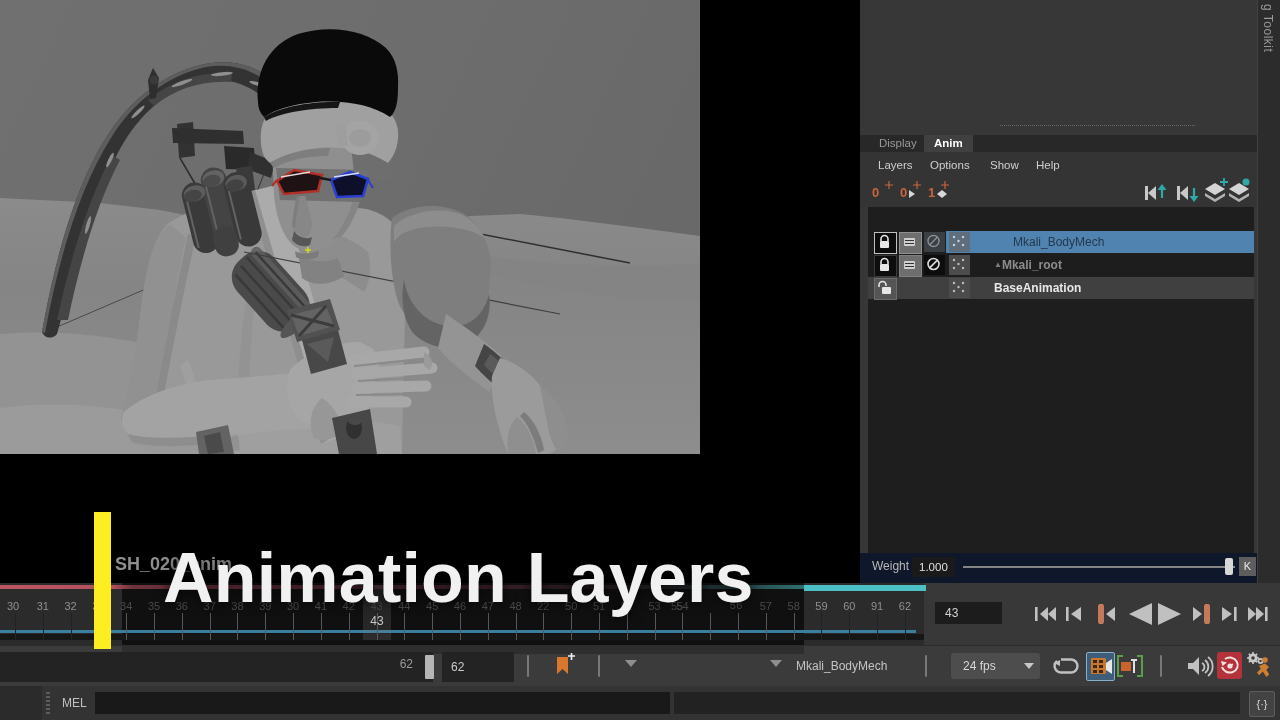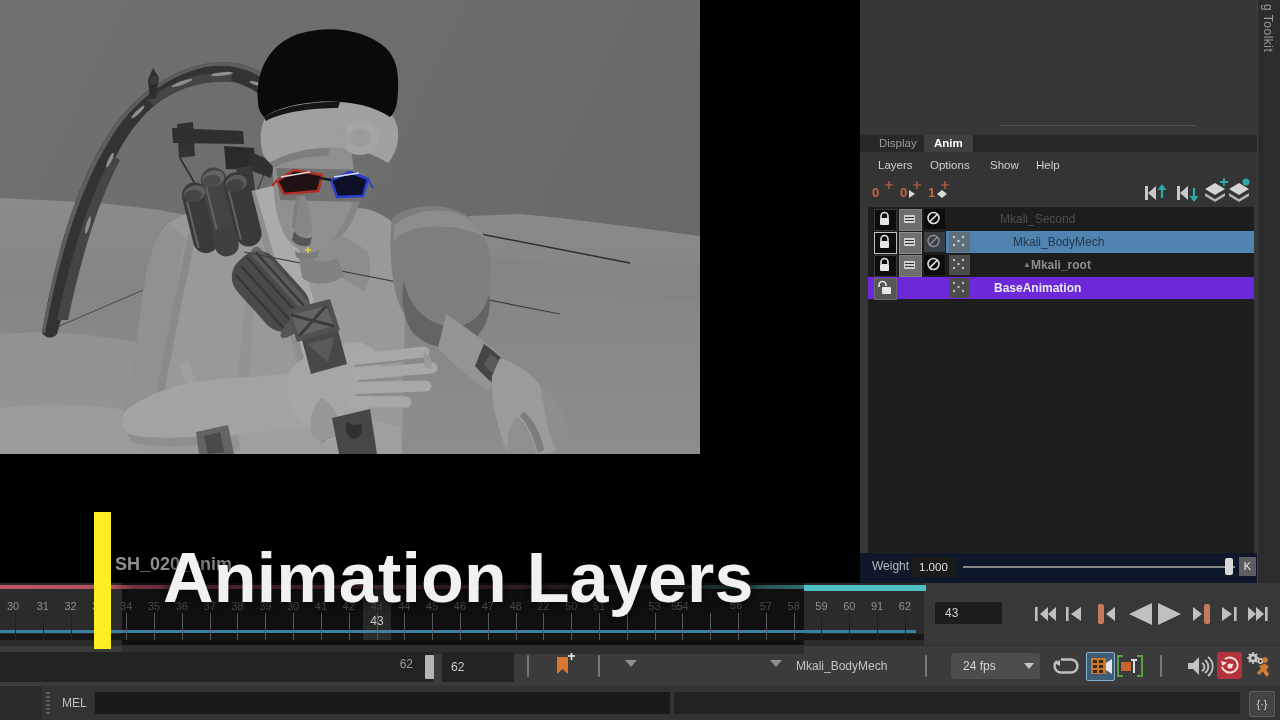--- a/index.html
+++ b/index.html
@@ -266,38 +266,20 @@
     </g>
     <g stroke="#2fa8a8" stroke-width="1.8">
       <path d="M360,4 h8 M364,0 v8"></path>
     </g>
     <circle cx="386" cy="4" r="3.5" fill="#2fa8a8"></circle>
   </svg>
 </div>
 
 <div class="abs" id="llist">
 
-  <div class="lrow" style="top:1px;background:#1d1d1d;">
-    <div class="ibox" style="left:6px;background:#0d0d0d;border:1px solid #3a3a3a;"><svg width="19" height="18">
-          <path d="M6,8 v-2 a3.5,3.5 0 0 1 7,0 v2" stroke="#e6e6e6" stroke-width="1.6" fill="none"></path>
-          <rect x="5" y="8" width="9" height="7" rx="1" fill="#e6e6e6"></rect>
-        </svg></div>
-    <div class="ibox" style="left:31px;background:#6e6e6e;border:1px solid #808080;"><svg width="19" height="18">
-          <rect x="4" y="5" width="11" height="8" rx="1" fill="#d0d0d0"></rect>
-          <g stroke="#333" stroke-width="1">
-            <line x1="5" y1="7.5" x2="14" y2="7.5"></line>
-            <line x1="5" y1="10.5" x2="14" y2="10.5"></line>
-          </g>
-        </svg></div>
-    <div class="ibox" style="left:56px;background:#0d0d0d;"><svg width="19" height="18">
-          <circle cx="9.5" cy="9" r="5.5" stroke="#dddddd" stroke-width="1.6" fill="none"></circle>
-          <line x1="5.6" y1="12.9" x2="13.4" y2="5.1" stroke="#dddddd" stroke-width="1.6"></line>
-        </svg></div>
-    <div class="ltext" style="left:132px;color:#4f4f4f;">Mkali_Second</div>
-  </div>
 
   <div class="lrow" style="top:24px;background:#1d1d1d;">
     <div style="position:absolute;left:78px;top:0;width:308px;height:22px;background:#5083b0;"></div>
     <div class="ibox" style="left:6px;background:#0d0d0d;border:1px solid #c0c0c0;"><svg width="19" height="18">
           <path d="M6,8 v-2 a3.5,3.5 0 0 1 7,0 v2" stroke="#e6e6e6" stroke-width="1.6" fill="none"></path>
           <rect x="5" y="8" width="9" height="7" rx="1" fill="#e6e6e6"></rect>
         </svg></div>
     <div class="ibox" style="left:31px;background:#6e6e6e;border:1px solid #909090;"><svg width="19" height="18">
           <rect x="4" y="5" width="11" height="8" rx="1" fill="#d0d0d0"></rect>
           <g stroke="#333" stroke-width="1">
@@ -339,24 +321,24 @@
         </svg></div>
     <div class="ibox" style="left:81px;background:#4c4c4c;"><svg width="19" height="18">
           <g fill="#bdbdbd">
             <circle cx="5" cy="5" r="1.2"></circle>
             <circle cx="14" cy="5" r="1.2"></circle>
             <circle cx="9.5" cy="9" r="1.2"></circle>
             <circle cx="5" cy="13" r="1.2"></circle>
             <circle cx="14" cy="13" r="1.2"></circle>
           </g>
         </svg></div>
-    <div class="ltext" style="left:126px;color:#8d8d8d;font-weight:bold;margin-left:29px;"><span style="font-size:8px;vertical-align:2px;color:#7d7d7d;">▲</span>Mkali_root</div>
-  </div>
-
-  <div class="lrow" style="top:70px;background:#6d28d9;">
+    <div class="ltext" style="left:126px;color:#8d8d8d;font-weight:bold;"><span style="font-size:8px;vertical-align:2px;color:#7d7d7d;">▲</span>Mkali_root</div>
+  </div>
+
+  <div class="lrow" style="top:70px;background:#404040;">
     <div class="ibox" style="left:6px;background:#555555;border:1px solid #6a6a6a;"><svg width="19" height="18">
           <path d="M6,8 v-2 a3.5,3.5 0 0 1 7,0 v1" stroke="#e6e6e6" stroke-width="1.6" fill="none" transform="translate(-2,0)"></path>
           <rect x="7" y="8" width="9" height="7" rx="1" fill="#e6e6e6"></rect>
         </svg></div>
     <div class="ibox" style="left:81px;background:#4c4c4c;"><svg width="19" height="18">
           <g fill="#bdbdbd">
             <circle cx="5" cy="5" r="1.2"></circle>
             <circle cx="14" cy="5" r="1.2"></circle>
             <circle cx="9.5" cy="9" r="1.2"></circle>
             <circle cx="5" cy="13" r="1.2"></circle>

